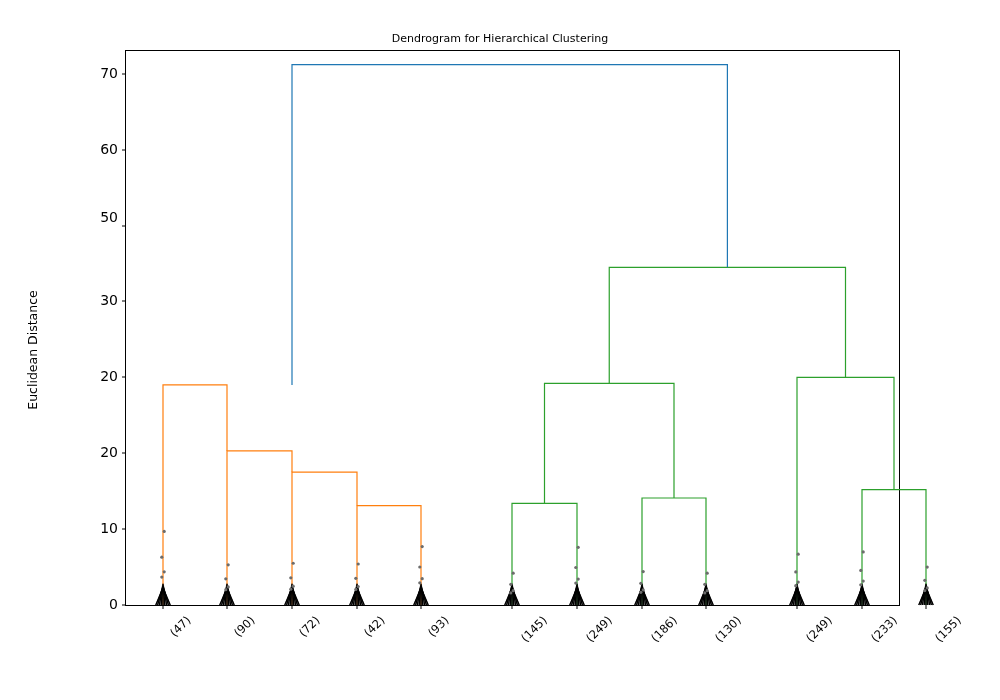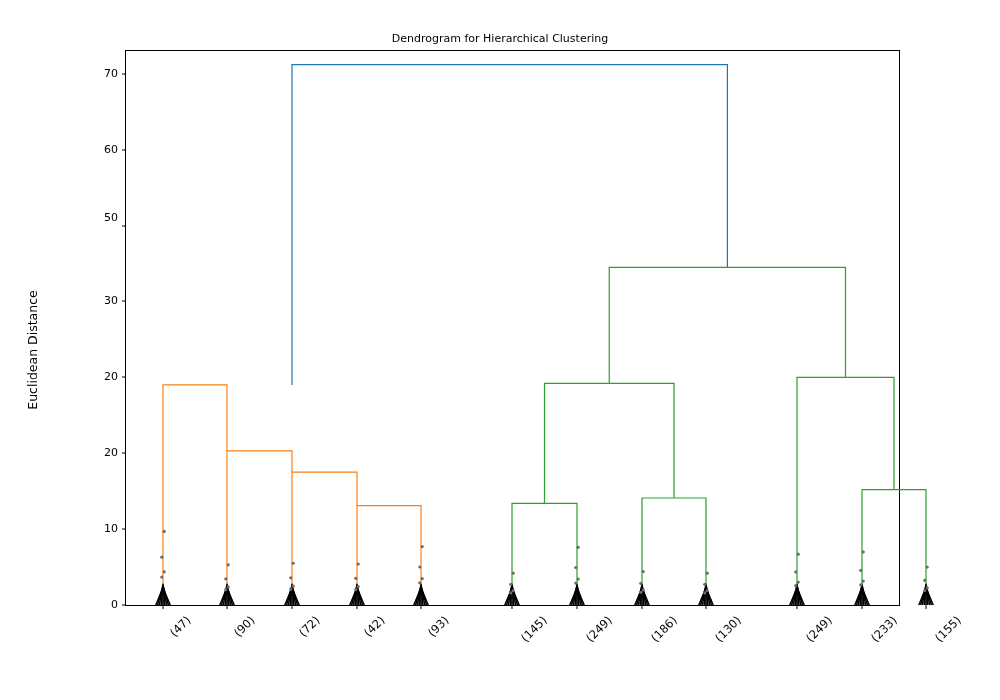--- a/index.html
+++ b/index.html
@@ -52,21 +52,21 @@
     left: 0;
     top: 0;
     width: 773px;
     height: 554px;
     overflow: visible;
   }
   .ytick-label {
     position: absolute;
     right: 882px;
     transform: translateY(-50%);
-    font-size: 11px;
+    font-size: 14px;
     text-align: right;
   }
   .ytick-mark {
     position: absolute;
     left: -4px;
     width: 4px;
     height: 1px;
     background: #000;
     transform: translateY(-0.5px);
   }

